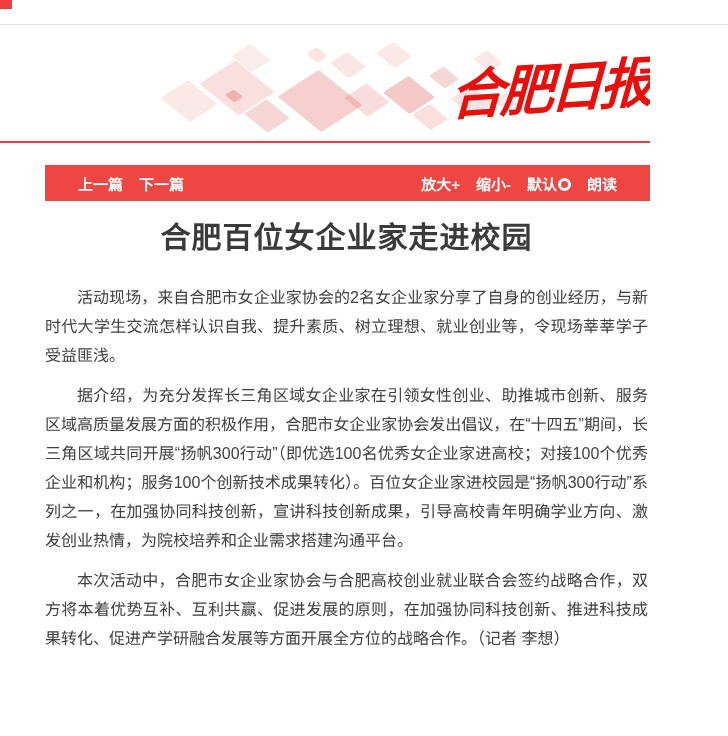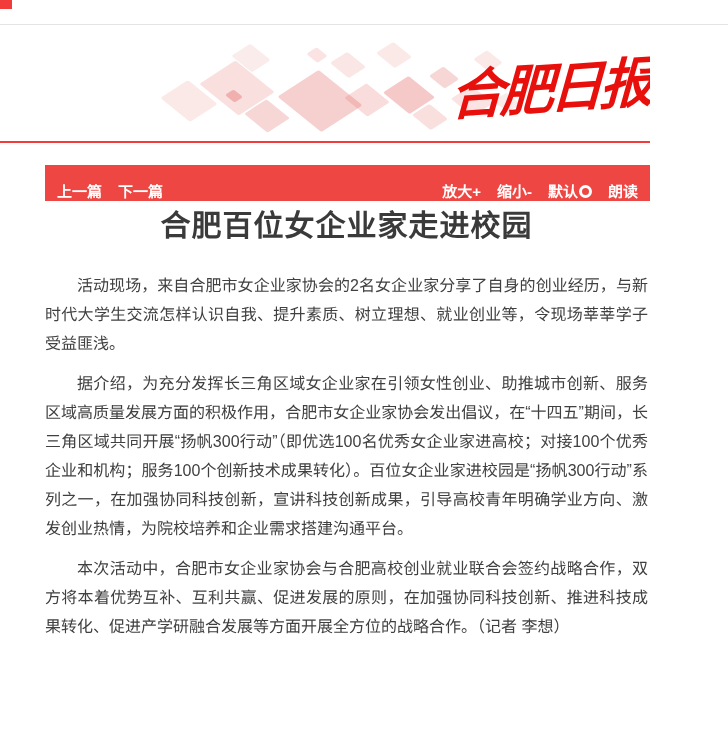--- a/index.html
+++ b/index.html
@@ -50,36 +50,36 @@
     position:absolute;right:0;top:24px;width:200px;
     font-family:"DejaVu Serif","Liberation Serif",serif;
     font-style:italic;font-weight:bold;font-size:54px;line-height:80px;
     color:var(--logo-red);letter-spacing:-4px;white-space:nowrap;
     transform:rotate(-4deg) skewX(-6deg);text-align:right;
   }
   
   .toolbar{
     margin:22px 0 0 45px;width:605px;height:36px;
     background:var(--accent-red);
-    display:flex;align-items:flex-end;justify-content:space-between;
-    padding:0 12px;
+    display:flex;align-items:center;justify-content:space-between;
+    padding:0 33px;
   }
   .toolbar a{
     color:#fff;font-size:15px;font-weight:700;text-decoration:none;
     white-space:nowrap;cursor:pointer;
   }
   .tb-left,.tb-right{display:flex;align-items:center;gap:16px;}
   .ring-icon{
     display:inline-block;width:13px;height:13px;border:3px solid #fff;
     border-radius:50%;vertical-align:-1px;margin-left:1px;
   }
   
   .article{margin-left:45px;width:603px;}
   .article h1{
-    margin:8px 0 28px;text-align:center;
+    margin:20px 0 28px;text-align:center;
     font-size:30px;line-height:34px;font-weight:700;color:var(--title-color);
     letter-spacing:1px;
   }
   .article p{
     font-size:16px;line-height:29px;color:var(--body-color);
     text-align:justify;text-indent:2em;margin:0 0 11px;
   }
 </style>
 </head>
 <body>

